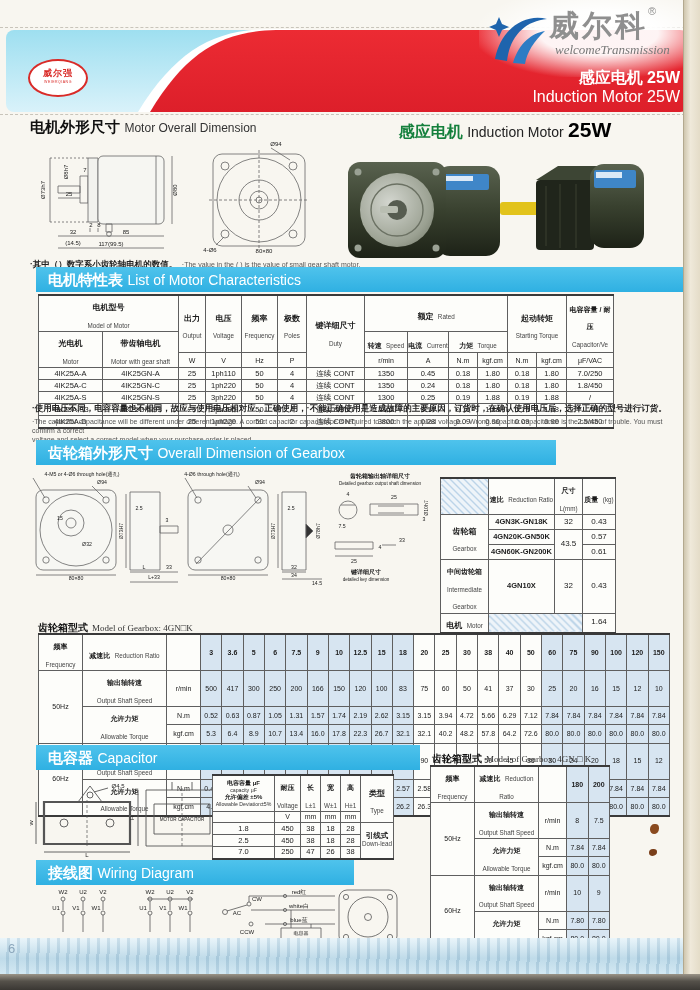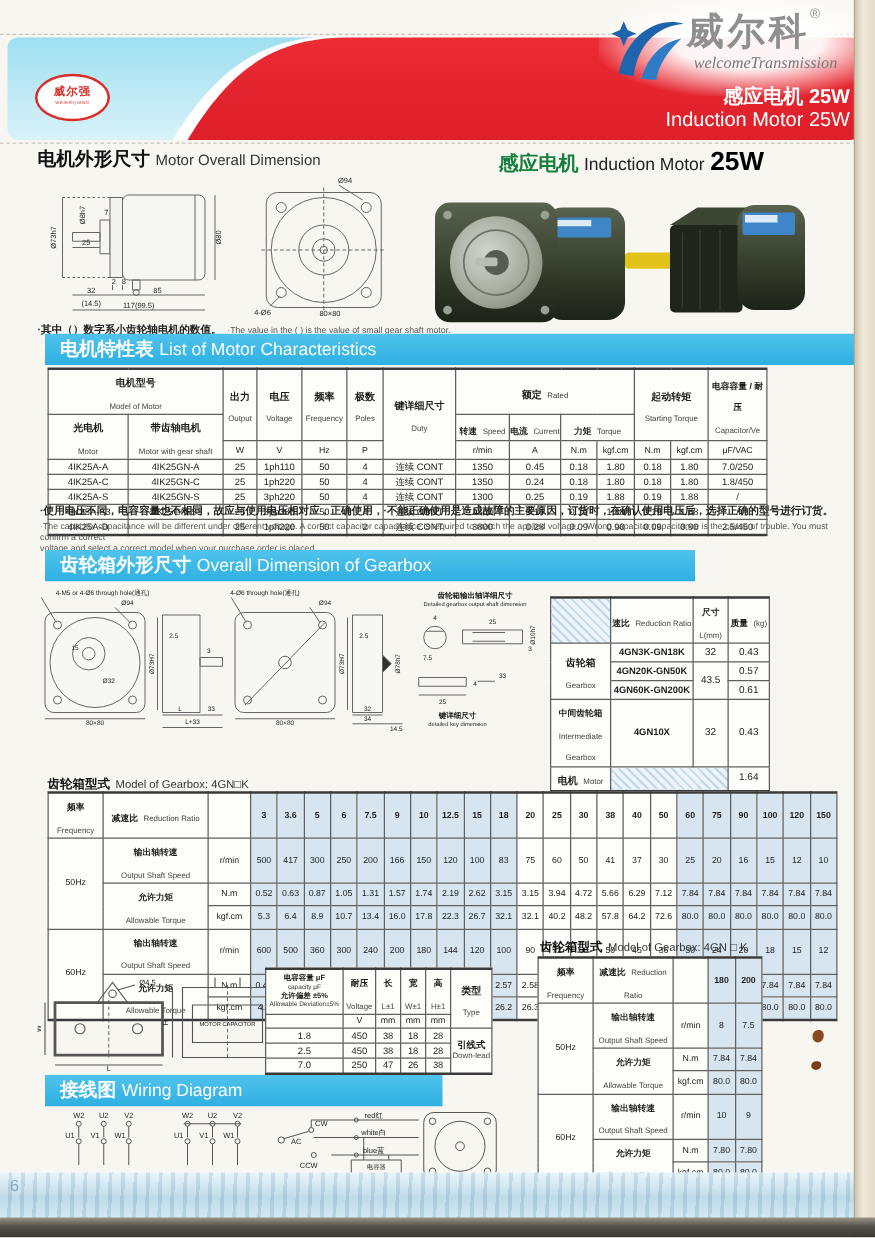--- a/index.html
+++ b/index.html
@@ -36,21 +36,21 @@
   #prod-title{position:absolute;left:355px;top:118px;width:300px;text-align:center;white-space:nowrap;}
   #prod-title .cn{font-size:16px;font-weight:bold;color:#15803d;}
   #prod-title .en{font-size:14px;color:#222;}
   #prod-title .pw{font-size:21px;font-weight:bold;color:#000;}
   .note{position:absolute;white-space:nowrap;}
   .note .n-cn{font-size:8.5px;font-weight:bold;color:#222;}
   .note .n-en{font-size:7px;color:#555;}
   .note2{position:absolute;width:640px;}
   .note2 .n-cn{font-size:8.5px;font-weight:bold;color:#222;display:block;margin-bottom:2px;}
   .note2 .n-en{font-size:7px;color:#555;display:block;line-height:9px;}
-  .subtitle{position:absolute;white-space:nowrap;}
+  .subtitle{position:absolute;white-space:nowrap;font-family:Liberation Serif, serif;}
   .subtitle .s-cn{font-size:10px;font-weight:bold;color:#111;}
   .subtitle .s-en{font-size:9px;color:#333;}
   
   .tbl{position:absolute;border-collapse:collapse;table-layout:fixed;background:#fdfdfa;
        border-top:2px solid #3a3a3a;border-bottom:2px solid #3a3a3a;}
   .tbl th,.tbl td{border:1px solid #5f5f5f;padding:0;text-align:center;vertical-align:middle;
        font-weight:normal;color:#1b1b1b;overflow:hidden;line-height:1.1;}
   .cn8{font-size:8px;font-weight:bold;}
   .en6{font-size:6.3px;color:#444;}
   .u7{font-size:7px;}
@@ -707,20 +707,24 @@
           <td class="shade">71.3</td>
           <td class="shade">80.0</td>
           <td class="shade">80.0</td>
           <td class="shade">80.0</td>
           <td class="shade">80.0</td>
           <td class="shade">80.0</td>
         </tr>
   </tbody>
     </table>
 
+  <div class="bar" style="left:36px;top:745px;width:384px;">
+    <span class="bar-cn">电容器</span>
+    <span class="bar-en">Capacitor</span>
+  </div>
 
   <svg class="abs draw" style="left:30px;top:778px;" width="195" height="80" viewBox="0 0 195 80" fill="none" stroke="#555" stroke-width="0.9">
     <g>
       <polygon points="48,24 60,8 72,24"></polygon>
         <circle cx="60" cy="17" r="3"></circle>
       <line x1="64" y1="14" x2="78" y2="10"></line>
       <rect x="14" y="24" width="86" height="42" stroke-width="2.2"></rect>
       <circle cx="34" cy="45" r="4"></circle>
         <circle cx="80" cy="45" r="4"></circle>
       <line x1="57" y1="22" x2="57" y2="68" stroke-dasharray="3 2" stroke-width="0.7"></line>

